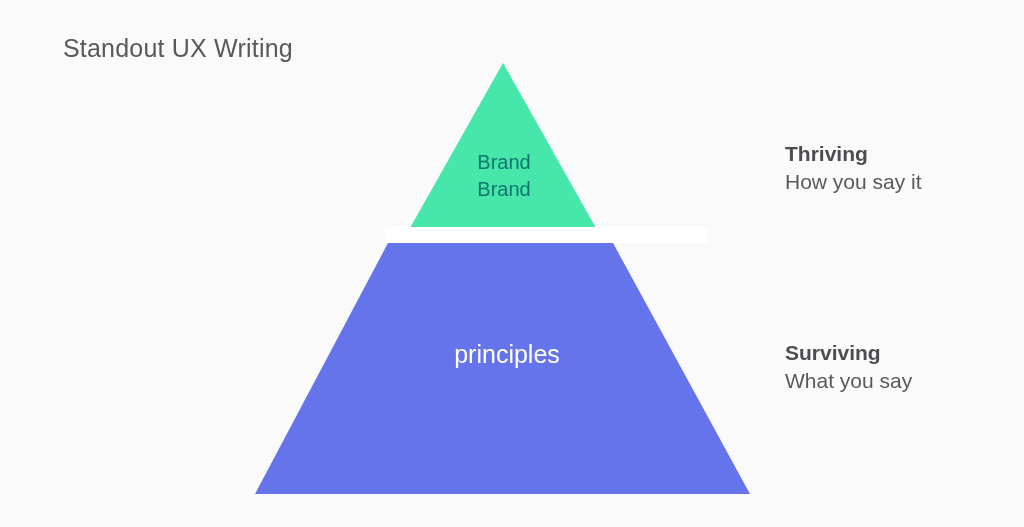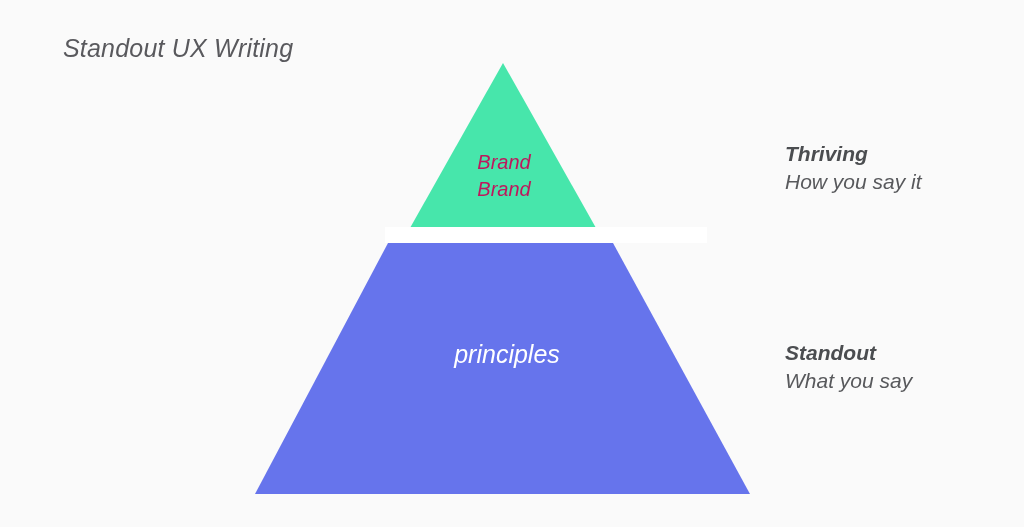--- a/index.html
+++ b/index.html
@@ -6,21 +6,20 @@
     margin: 0;
     padding: 0;
     font-family: "Liberation Sans", "DejaVu Sans", sans-serif;
   }
   .canvas {
     position: relative;
     width: 1024px;
     height: 527px;
     background: #fafafa;
     overflow: hidden;
-    font-style: italic;
   }
   .pyramid-svg {
     position: absolute;
     left: 0;
     top: 0;
     width: 1024px;
     height: 527px;
   }
   .page-title {
     position: absolute;
@@ -34,21 +33,21 @@
   .tier-label {
     position: absolute;
     text-align: center;
     transform: translateX(-50%);
   }
   .tier-label-top {
     left: 504px;
     top: 149px;
     font-size: 20px;
     line-height: 27px;
-    color: #be185d;
+    color: #0f766e;
   }
   .tier-label-bottom {
     left: 507px;
     top: 336px;
     font-size: 25px;
     line-height: 37px;
     color: #ffffff;
   }
   .annotation {
     position: absolute;
@@ -93,17 +92,17 @@
   <div class="tier-label tier-label-bottom">
     <div>principles</div>
   </div>
 
   <div class="annotation annotation-top">
     <div class="annotation-heading">Thriving</div>
     <div class="annotation-subtext">How you say it</div>
   </div>
 
   <div class="annotation annotation-bottom">
-    <div class="annotation-heading">Standout</div>
+    <div class="annotation-heading">Surviving</div>
     <div class="annotation-subtext">What you say</div>
   </div>
 
 </div>
 
 </body></html>

